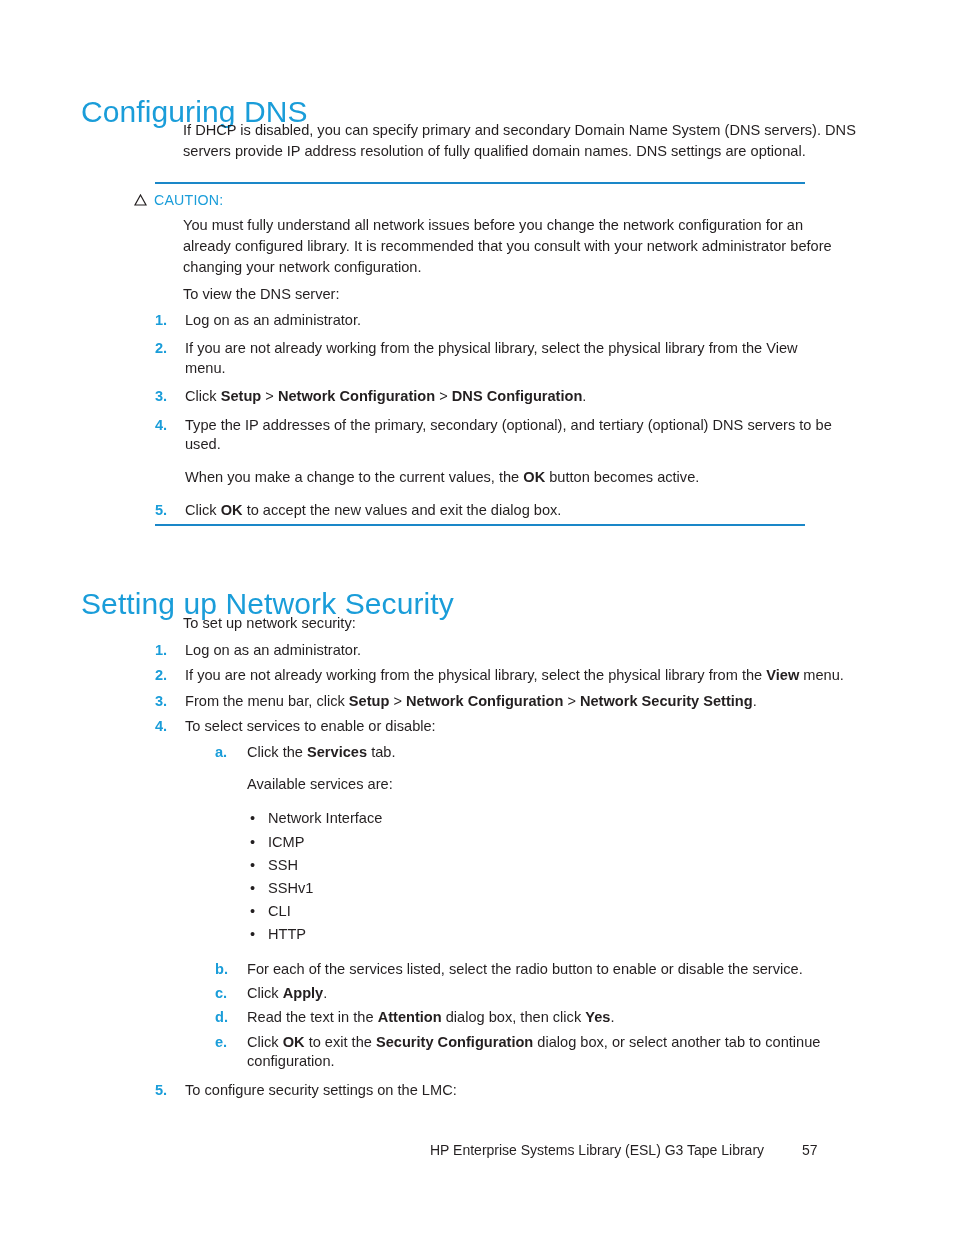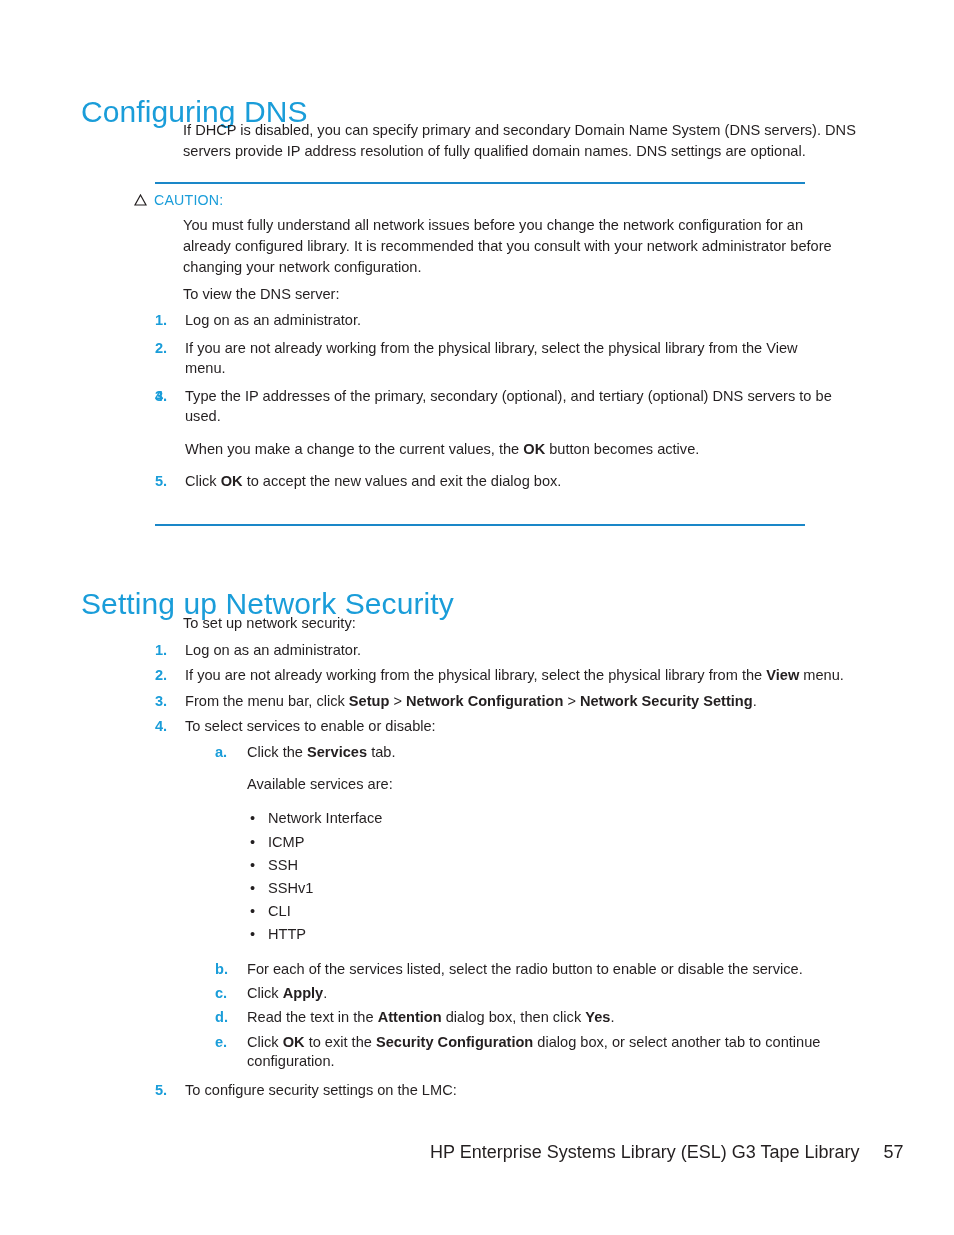--- a/index.html
+++ b/index.html
@@ -183,27 +183,27 @@
     color: #231f20;
     font-size: 14.6px;
     line-height: 23.2px;
   }
 
   
   #footer {
     position: absolute;
     left: 430px;
     top: 1142px;
-    font-size: 18px;
+    font-size: 14px;
     color: #231f20;
     display: flex;
     align-items: baseline;
   }
   #footer .doc-title { white-space: nowrap; }
-  #footer .page-num { margin-left: 24px; }
+  #footer .page-num { margin-left: 38px; }
 </style>
 </head>
 <body>
 
 <div class="page">
 
   <h1 class="h1" id="heading-dns">Configuring DNS</h1>
 
   <div class="body-text" id="intro-dns">If DHCP is disabled, you can specify primary and secondary Domain Name System (DNS servers). DNS servers provide IP address resolution of fully qualified domain names. DNS settings are optional.</div>
 
@@ -229,20 +229,21 @@
       <span>Log on as an administrator.</span>
     </div>
 
     <div class="oitem wide">
       <span class="marker">2.</span>
       <span>If you are not already working from the physical library, select the physical library from the View menu.</span>
     </div>
 
     <div class="oitem wide">
       <span class="marker">3.</span>
+      <span>Click <b>Setup</b> &gt; <b>Network Configuration</b> &gt; <b>DNS Configuration</b>.</span>
     </div>
 
     <div class="oitem wide">
       <span class="marker">4.</span>
       <span>Type the IP addresses of the primary, secondary (optional), and tertiary (optional) DNS servers to be used.</span>
       <div class="sub-para">When you make a change to the current values, the <b>OK</b> button becomes active.</div>
     </div>
 
     <div class="oitem wide" style="margin-top:13px;">
       <span class="marker">5.</span>

